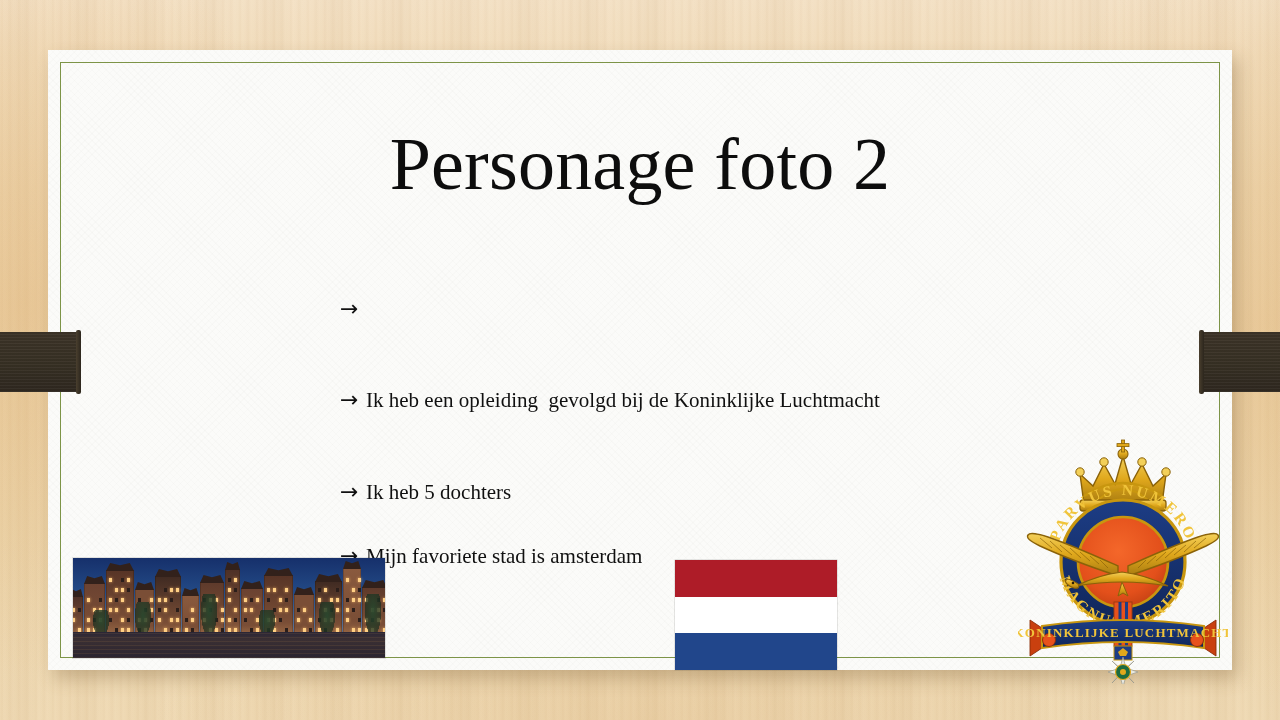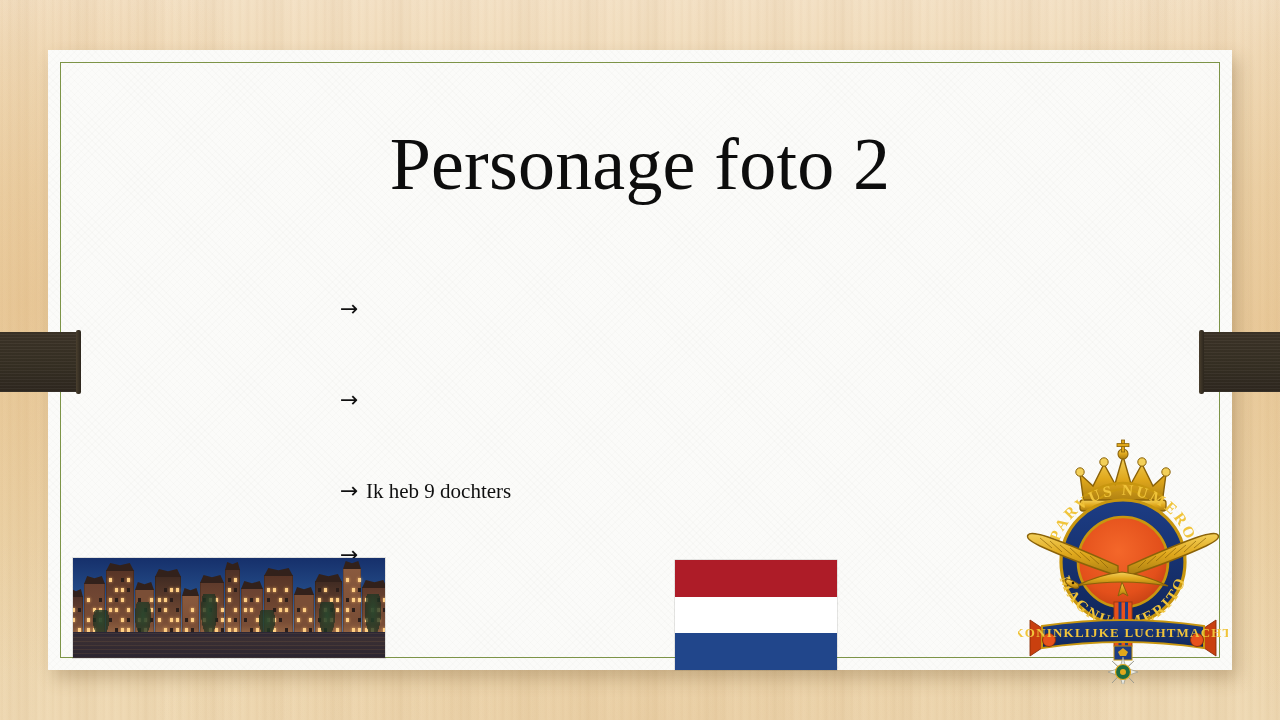--- a/index.html
+++ b/index.html
@@ -259,27 +259,29 @@
   <div class="strap-cap right"></div>
 
   <div class="title">Personage foto 2</div>
 
   <div class="bullets">
     <div class="bullet b1">
       <span class="arrow">→</span>
     </div>
     <div class="bullet b2">
       <span class="arrow">→</span>
+      <span>Ik heb een opleiding  gevolgd bij de Koninklijke Luchtmacht</span>
     </div>
     <div class="bullet b3">
       <span class="arrow">→</span>
-      <span>Ik heb 9 dochters</span>
+      <span>Ik heb 5 dochters</span>
     </div>
     <div class="bullet b4">
       <span class="arrow">→</span>
+      <span>Mijn favoriete stad is amsterdam</span>
     </div>
   </div>
 
   <div class="photo">
     <div class="sky"></div>
     <div class="houserow" id="houserow">
         <div class="house" style="left: -4px; width: 14px; height: 40px; background: linear-gradient(rgb(77, 48, 38) 0%, rgb(122, 78, 54) 78%, rgb(154, 106, 70) 100%);">
           <div class="roof"></div>
           <div class="win" style="left: 9px; bottom: 4px; background: rgb(255, 207, 132); box-shadow: rgba(255, 190, 110, 0.9) 0px 0px 3px;"></div>
           <div class="win" style="left: 3px; bottom: 14px; background: rgb(255, 207, 132); box-shadow: rgba(255, 190, 110, 0.9) 0px 0px 3px;"></div>

